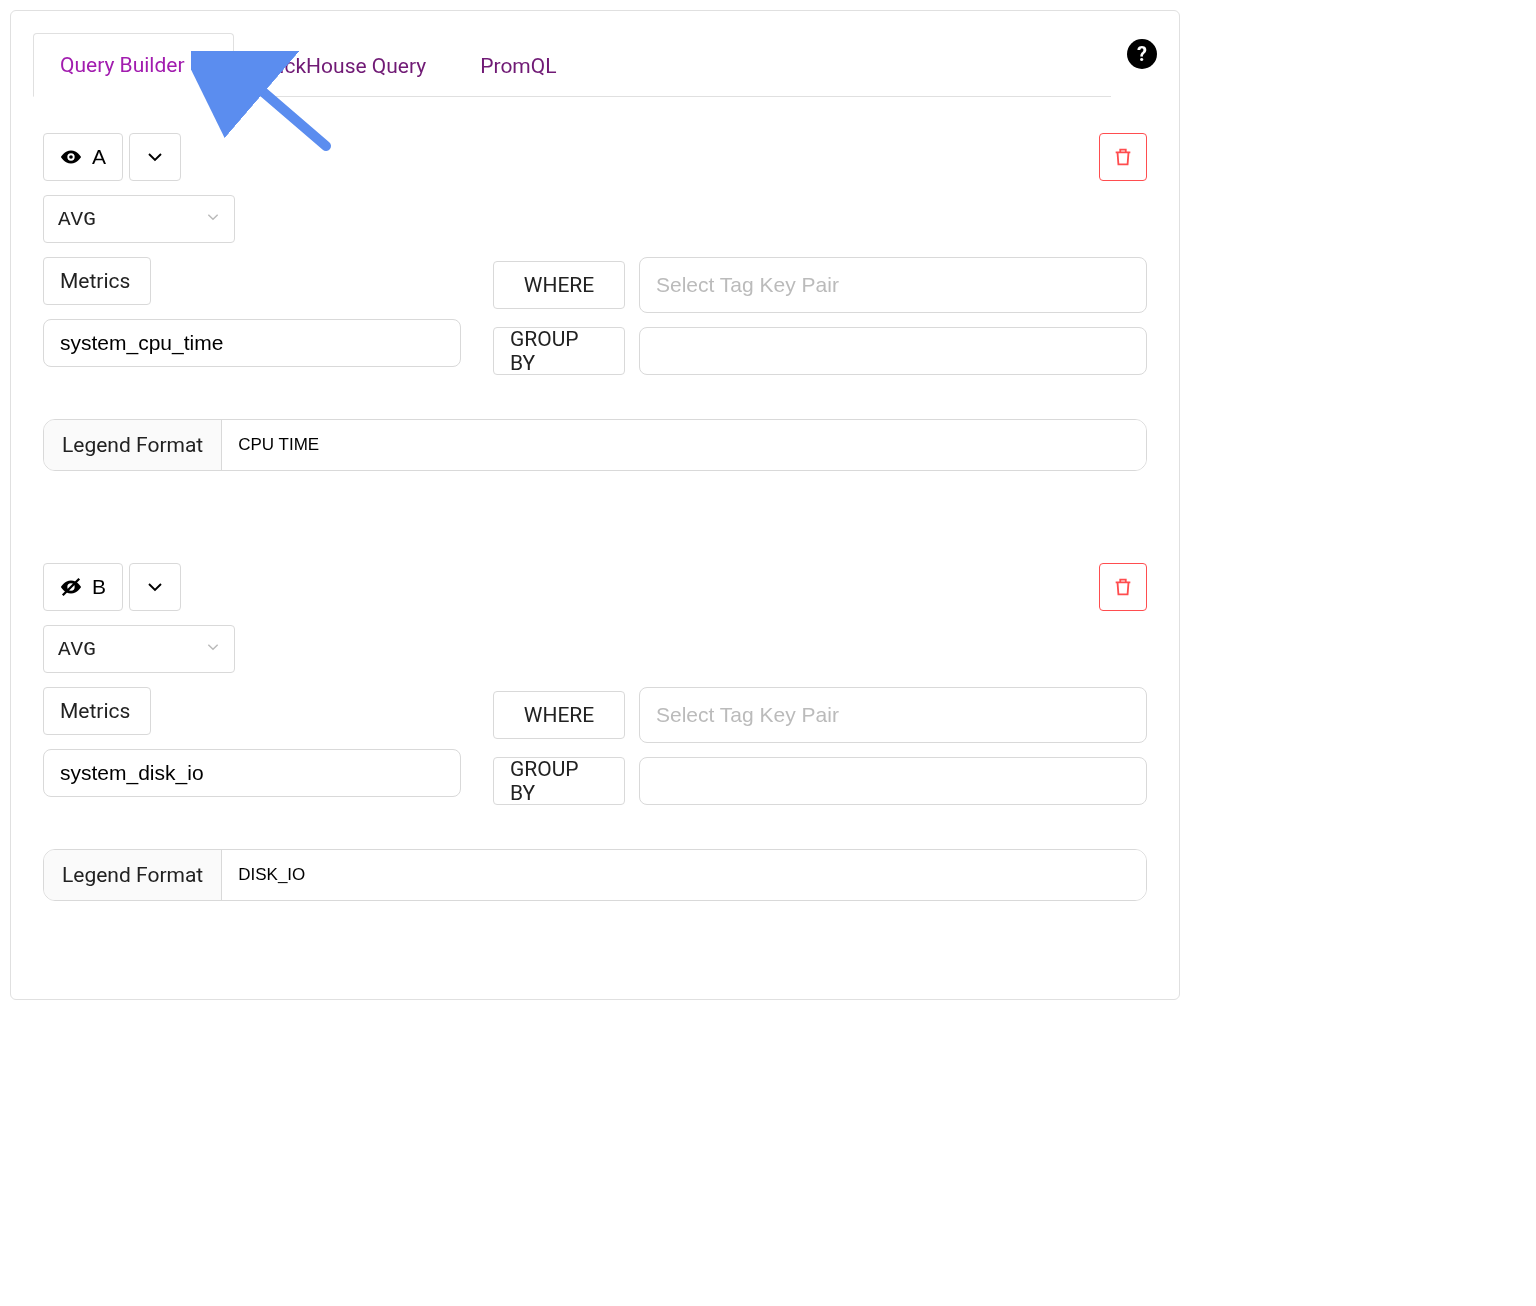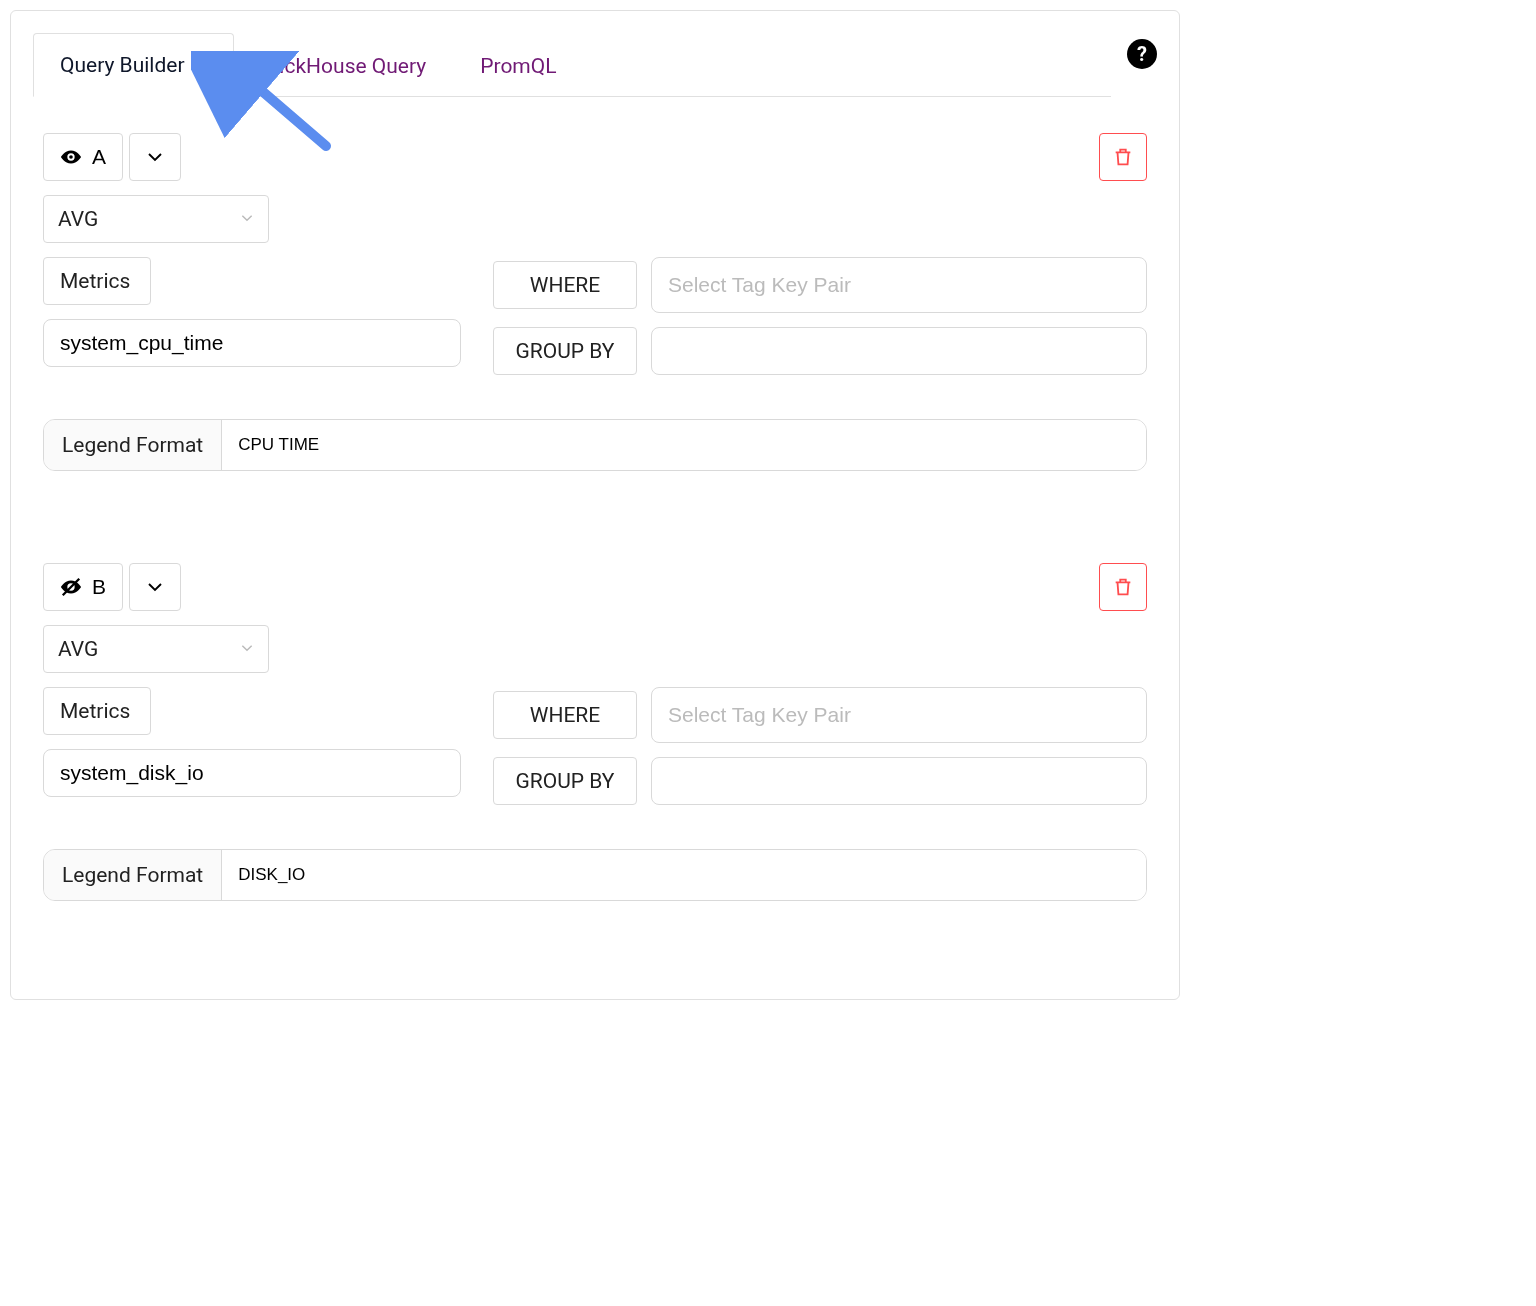--- a/index.html
+++ b/index.html
@@ -39,21 +39,21 @@
     border: 1px solid transparent;
     border-bottom: none;
     border-radius: 4px 4px 0 0;
     display: flex;
     align-items: center;
     gap: 10px;
     position: relative;
     height: 64px;
   }
   .tab.active {
-    color: #0f172a;
+    color: #a21caf;
     border: 1px solid #e0e0e0;
     border-bottom: 1px solid #fff;
     background: #fff;
     margin-bottom: -1px;
   }
   .orange-dot {
     width: 12px;
     height: 12px;
     background: #ffa500;
     border-radius: 50%;
@@ -140,21 +140,21 @@
     border-radius: 4px;
     background: #fff;
     height: 48px;
     display: flex;
     align-items: center;
     justify-content: space-between;
     padding: 0 14px;
     font-size: 21px;
     cursor: pointer;
   }
-  .select-box.agg { width: 226px; margin-bottom: 14px; }
+  .select-box.agg { width: 192px; margin-bottom: 14px; font-family: Liberation Mono, monospace; }
   .chev { color: #bbb; font-size: 16px; }
   .row {
     display: flex;
     gap: 32px;
     margin-bottom: 14px;
     align-items: flex-start;
   }
   .col-left { width: 418px; flex-shrink: 0; }
   .col-right { flex: 1; display: flex; flex-direction: column; gap: 14px; }
   .sub-row { display: flex; gap: 14px; align-items: center; }
@@ -162,21 +162,21 @@
     border: 1px solid #d9d9d9;
     border-radius: 4px;
     background: #fff;
     height: 48px;
     display: flex;
     align-items: center;
     padding: 0 16px;
     font-size: 21px;
     flex-shrink: 0;
   }
-  .sub-row .label-box { width: 144px; justify-content: center; }
+  .sub-row .label-box { width: 132px; justify-content: center; }
   .input-box {
     border: 1px solid #d9d9d9;
     border-radius: 8px;
     background: #fff;
     height: 48px;
     width: 100%;
     padding: 0 16px;
     font-size: 21px;
     outline: none;
   }

